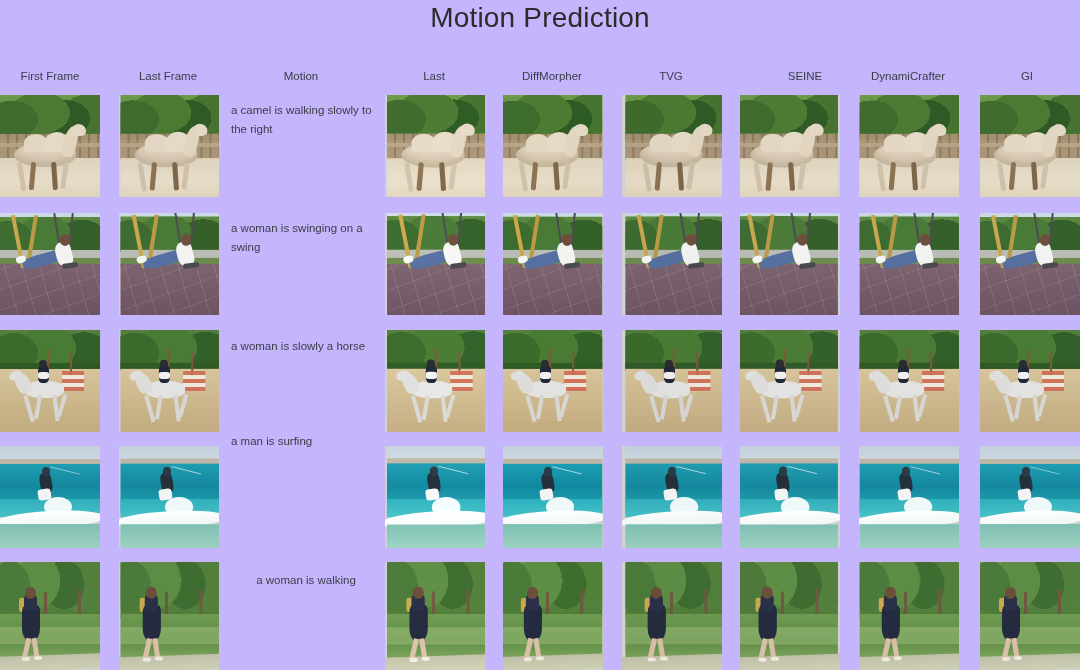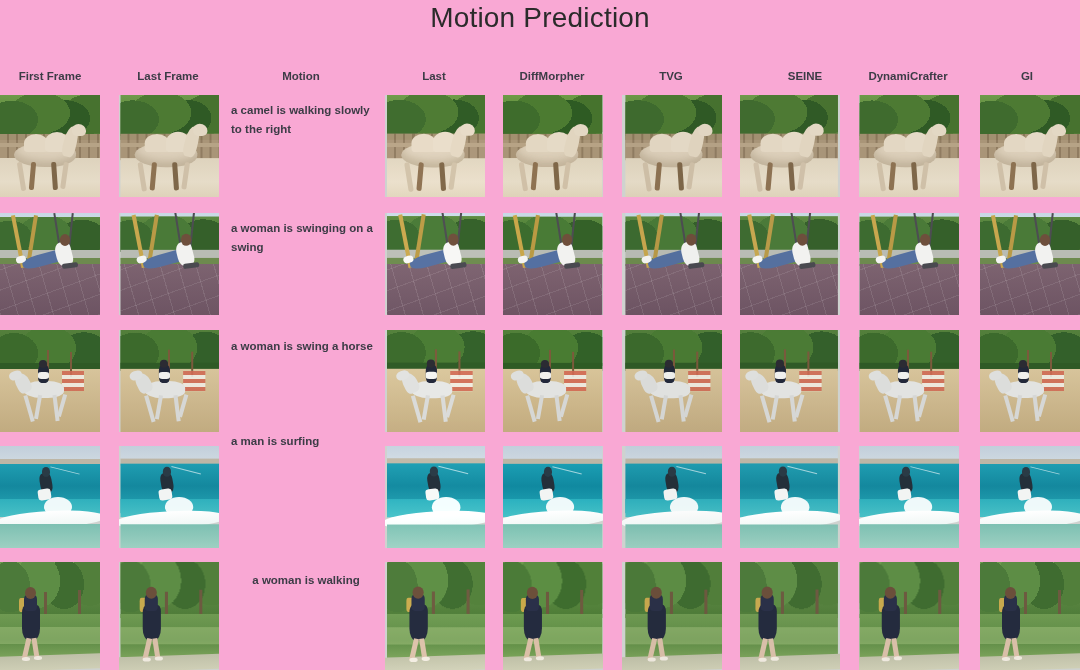--- a/index.html
+++ b/index.html
@@ -2,41 +2,41 @@
 <html><head>
 <meta charset="utf-8">
 <style>
   * { margin:0; padding:0; box-sizing:border-box; }
   html,body{
     width:1080px; height:670px;
     background:#ffffff;
     font-family:"Liberation Sans", sans-serif;
     overflow:hidden;
   }
-  .figure{ position:relative; width:1080px; height:670px; background:#f9a8d4; }
+  .figure{ position:relative; width:1080px; height:670px; background:#c4b5fd; }
 
   
   .fig-title{
     position:absolute; left:0; top:2px; width:1080px;
     text-align:center;
     font-size:28px; font-weight:400; letter-spacing:.2px;
     color:#2b2b2b;
   }
 
   
   .header-row{ position:absolute; left:0; top:70px; width:1080px; height:16px; }
   .col-header{
     position:absolute; top:0;
-    font-size:11.5px; font-weight:bold; color:#3c3c46;
+    font-size:11.5px; font-weight:normal; color:#3c3c46;
     text-align:right; white-space:nowrap;
     transform:translateX(-50%);
   }
 
   
-  .grid{ position:absolute; left:0; top:0; width:1080px; height:670px;font-weight:bold; }
+  .grid{ position:absolute; left:0; top:0; width:1080px; height:670px; }
   .cell{ position:absolute; overflow:hidden; }
   .cell.img{ background:#cfd2cf; }
 
   
   .prompt{
     position:absolute;
     font-size:11.5px; line-height:19px; color:#3c3c46;
     width:150px; white-space:normal;
   }
 
@@ -538,21 +538,21 @@
           <div class="layer hhead"></div>
           <div class="layer hleg hl1"></div>
           <div class="layer hleg hl2"></div>
           <div class="layer hleg hl3"></div>
           <div class="layer hleg hl4"></div>
           <div class="layer rider"></div>
           <div class="layer rwhite"></div>
           <div class="layer rhead"></div>
         </div>
       </div>
-      <div class="prompt" style="left: 231px; top: 337px; width: 150px;">a woman is swing a horse</div>
+      <div class="prompt" style="left: 231px; top: 337px; width: 150px;">a woman is slowly a horse</div>
       <div class="cell img v4" style="left: 385px; top: 330px; width: 100px; height: 102px;">
         <div class="scene s-horse">
           <div class="layer sky"></div>
           <div class="layer trees"></div>
           <div class="layer hedgelo"></div>
           <div class="layer sand"></div>
           <div class="layer pole p1"></div>
           <div class="layer pole p2"></div>
           <div class="layer jump"></div>
           <div class="layer hbody"></div>

